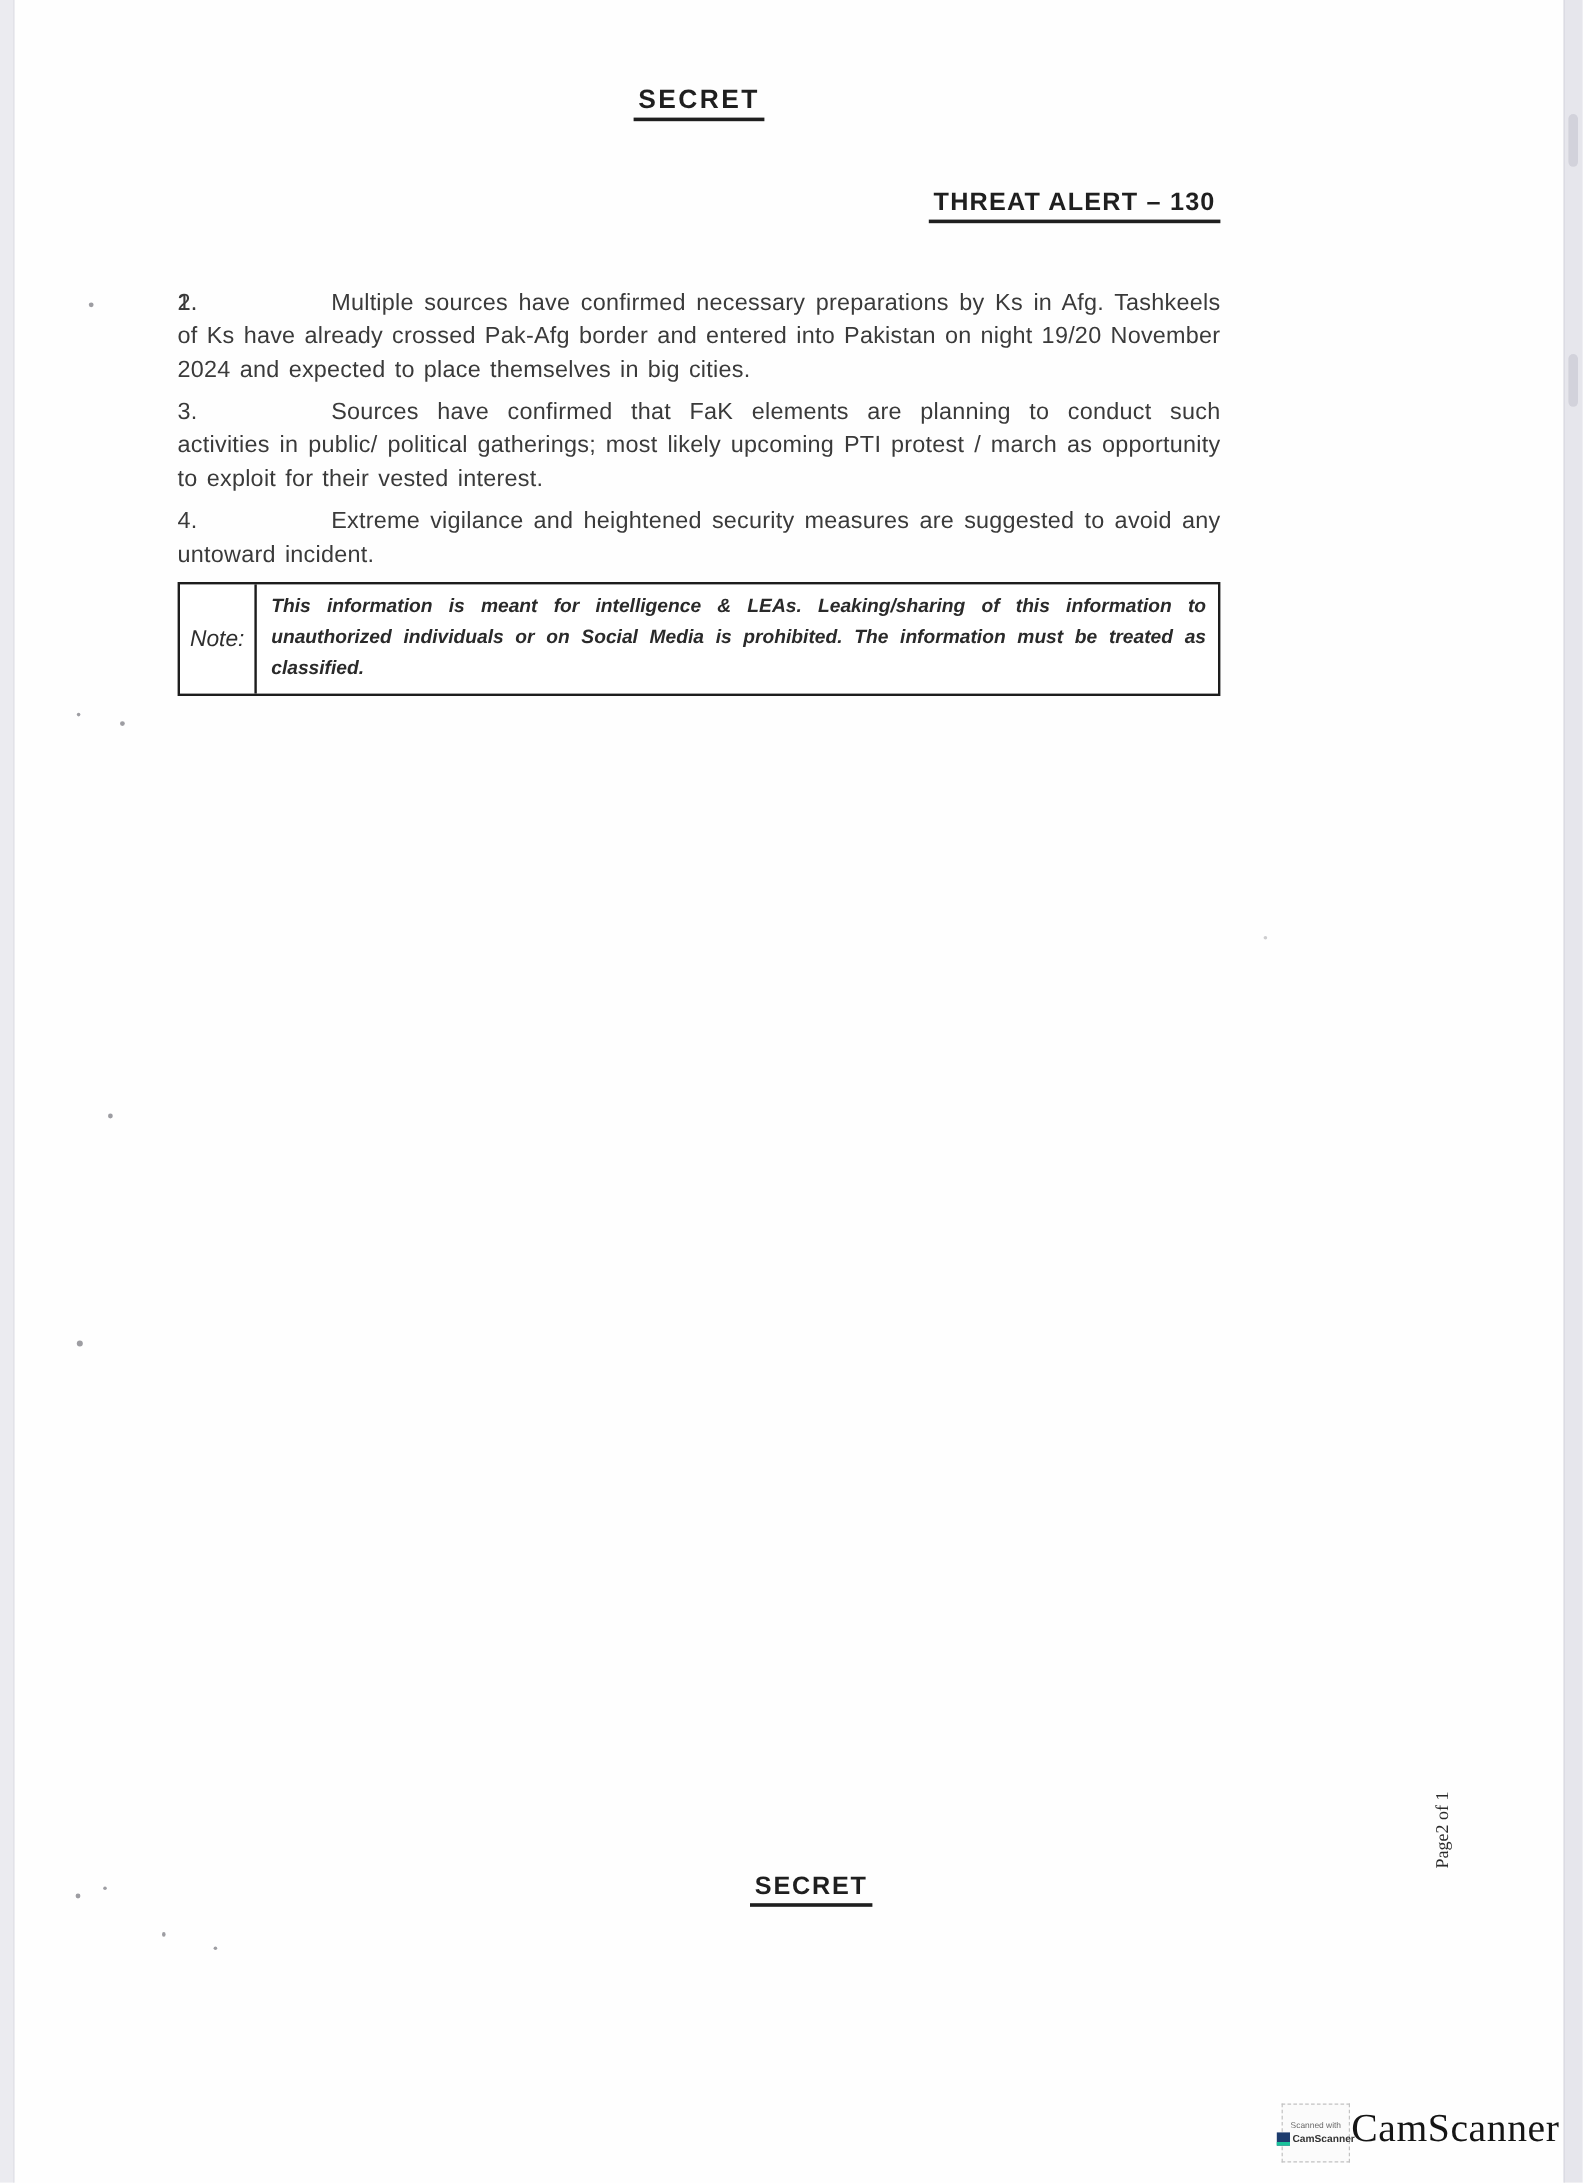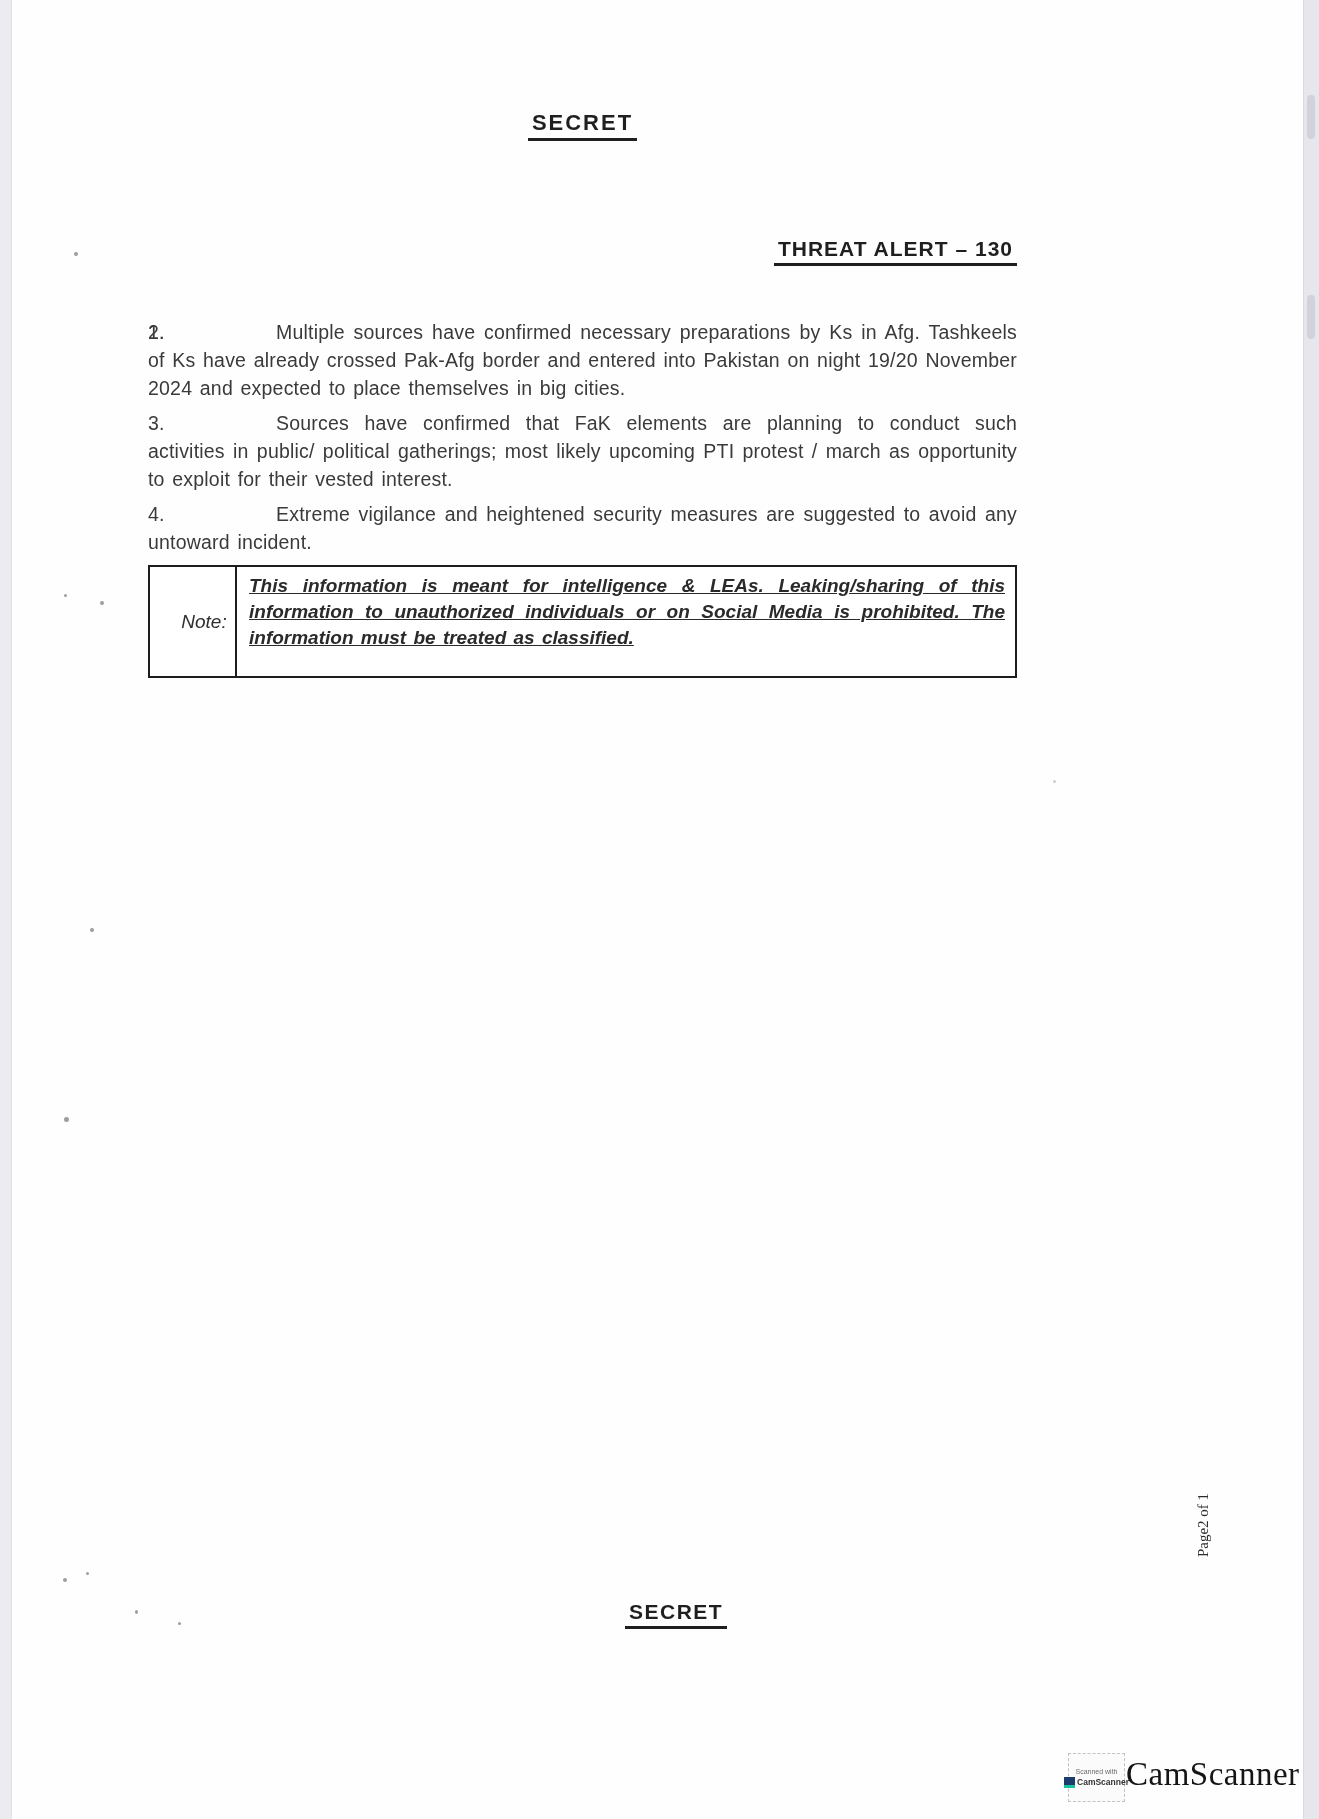--- a/index.html
+++ b/index.html
@@ -16,46 +16,46 @@
   .edge.right{right:0;width:15px;background:#e6e6ec;border-left:1px solid #d9d9e0;}
   .scrollmark{position:absolute;left:3px;width:8px;height:44px;border-radius:4px;background:#d2d2db;}
   .scrollmark.m1{top:95px;}
   .scrollmark.m2{top:295px;}
 
   
   .content{position:absolute;left:148px;top:70px;width:869px;color:#383838;}
   .center-line{text-align:center;}
   .underlined{
     display:inline-block;font-weight:bold;color:#1f1f1f;
-    border-bottom:3px solid #1f1f1f;padding:0 4px 2px 4px;margin-top:40px;
+    border-bottom:3px solid #1f1f1f;padding:0 4px 2px 4px;
   }
   .secret-top span{font-size:22px;letter-spacing:2px;}
   .doc-title{margin-top:56px;text-align:right;}
   .doc-title span{font-size:21px;letter-spacing:1px;}
 
   .paras{margin-top:52px;}
   .para{
     position:relative;text-align:justify;
     font-size:19.5px;line-height:28px;letter-spacing:0.2px;word-spacing:2px;
     text-indent:128px;margin:0 0 7px 0;color:#3a3a3a;
   }
   .pnum{position:absolute;left:0;top:0;text-indent:0;}
 
   .notebox{
     margin-top:9px;display:flex;border:2px solid #1d1d1d;background:#fff;
   }
   .notelabel{
     width:62px;flex:0 0 62px;border-right:2px solid #1d1d1d;
     display:flex;align-items:center;justify-content:center;
-    font-style:italic;font-size:19px;color:#2e2e2e;padding-left:23px;
+    font-style:italic;font-size:19px;color:#2e2e2e;
   }
   .notetext{
-    flex:1;padding:6px 10px 25px 12px;
-    font-weight:bold;font-style:italic;font-size:19px;line-height:26px;
-    text-align:justify;color:#2a2a2a;word-spacing:2px;text-decoration:underline;
+    flex:1;padding:6px 10px 7px 12px;
+    font-weight:bold;font-style:italic;font-size:16px;line-height:26px;
+    text-align:justify;color:#2a2a2a;word-spacing:2px;
   }
 
   .page-label{
     position:absolute;left:1160px;top:1515px;width:90px;height:20px;
     transform:rotate(-90deg);
     font-family:"Liberation Serif", serif;font-size:15px;color:#2b2b2b;
     text-align:center;white-space:nowrap;
   }
 
   .secret-bottom{position:absolute;left:625px;top:1560px;}

